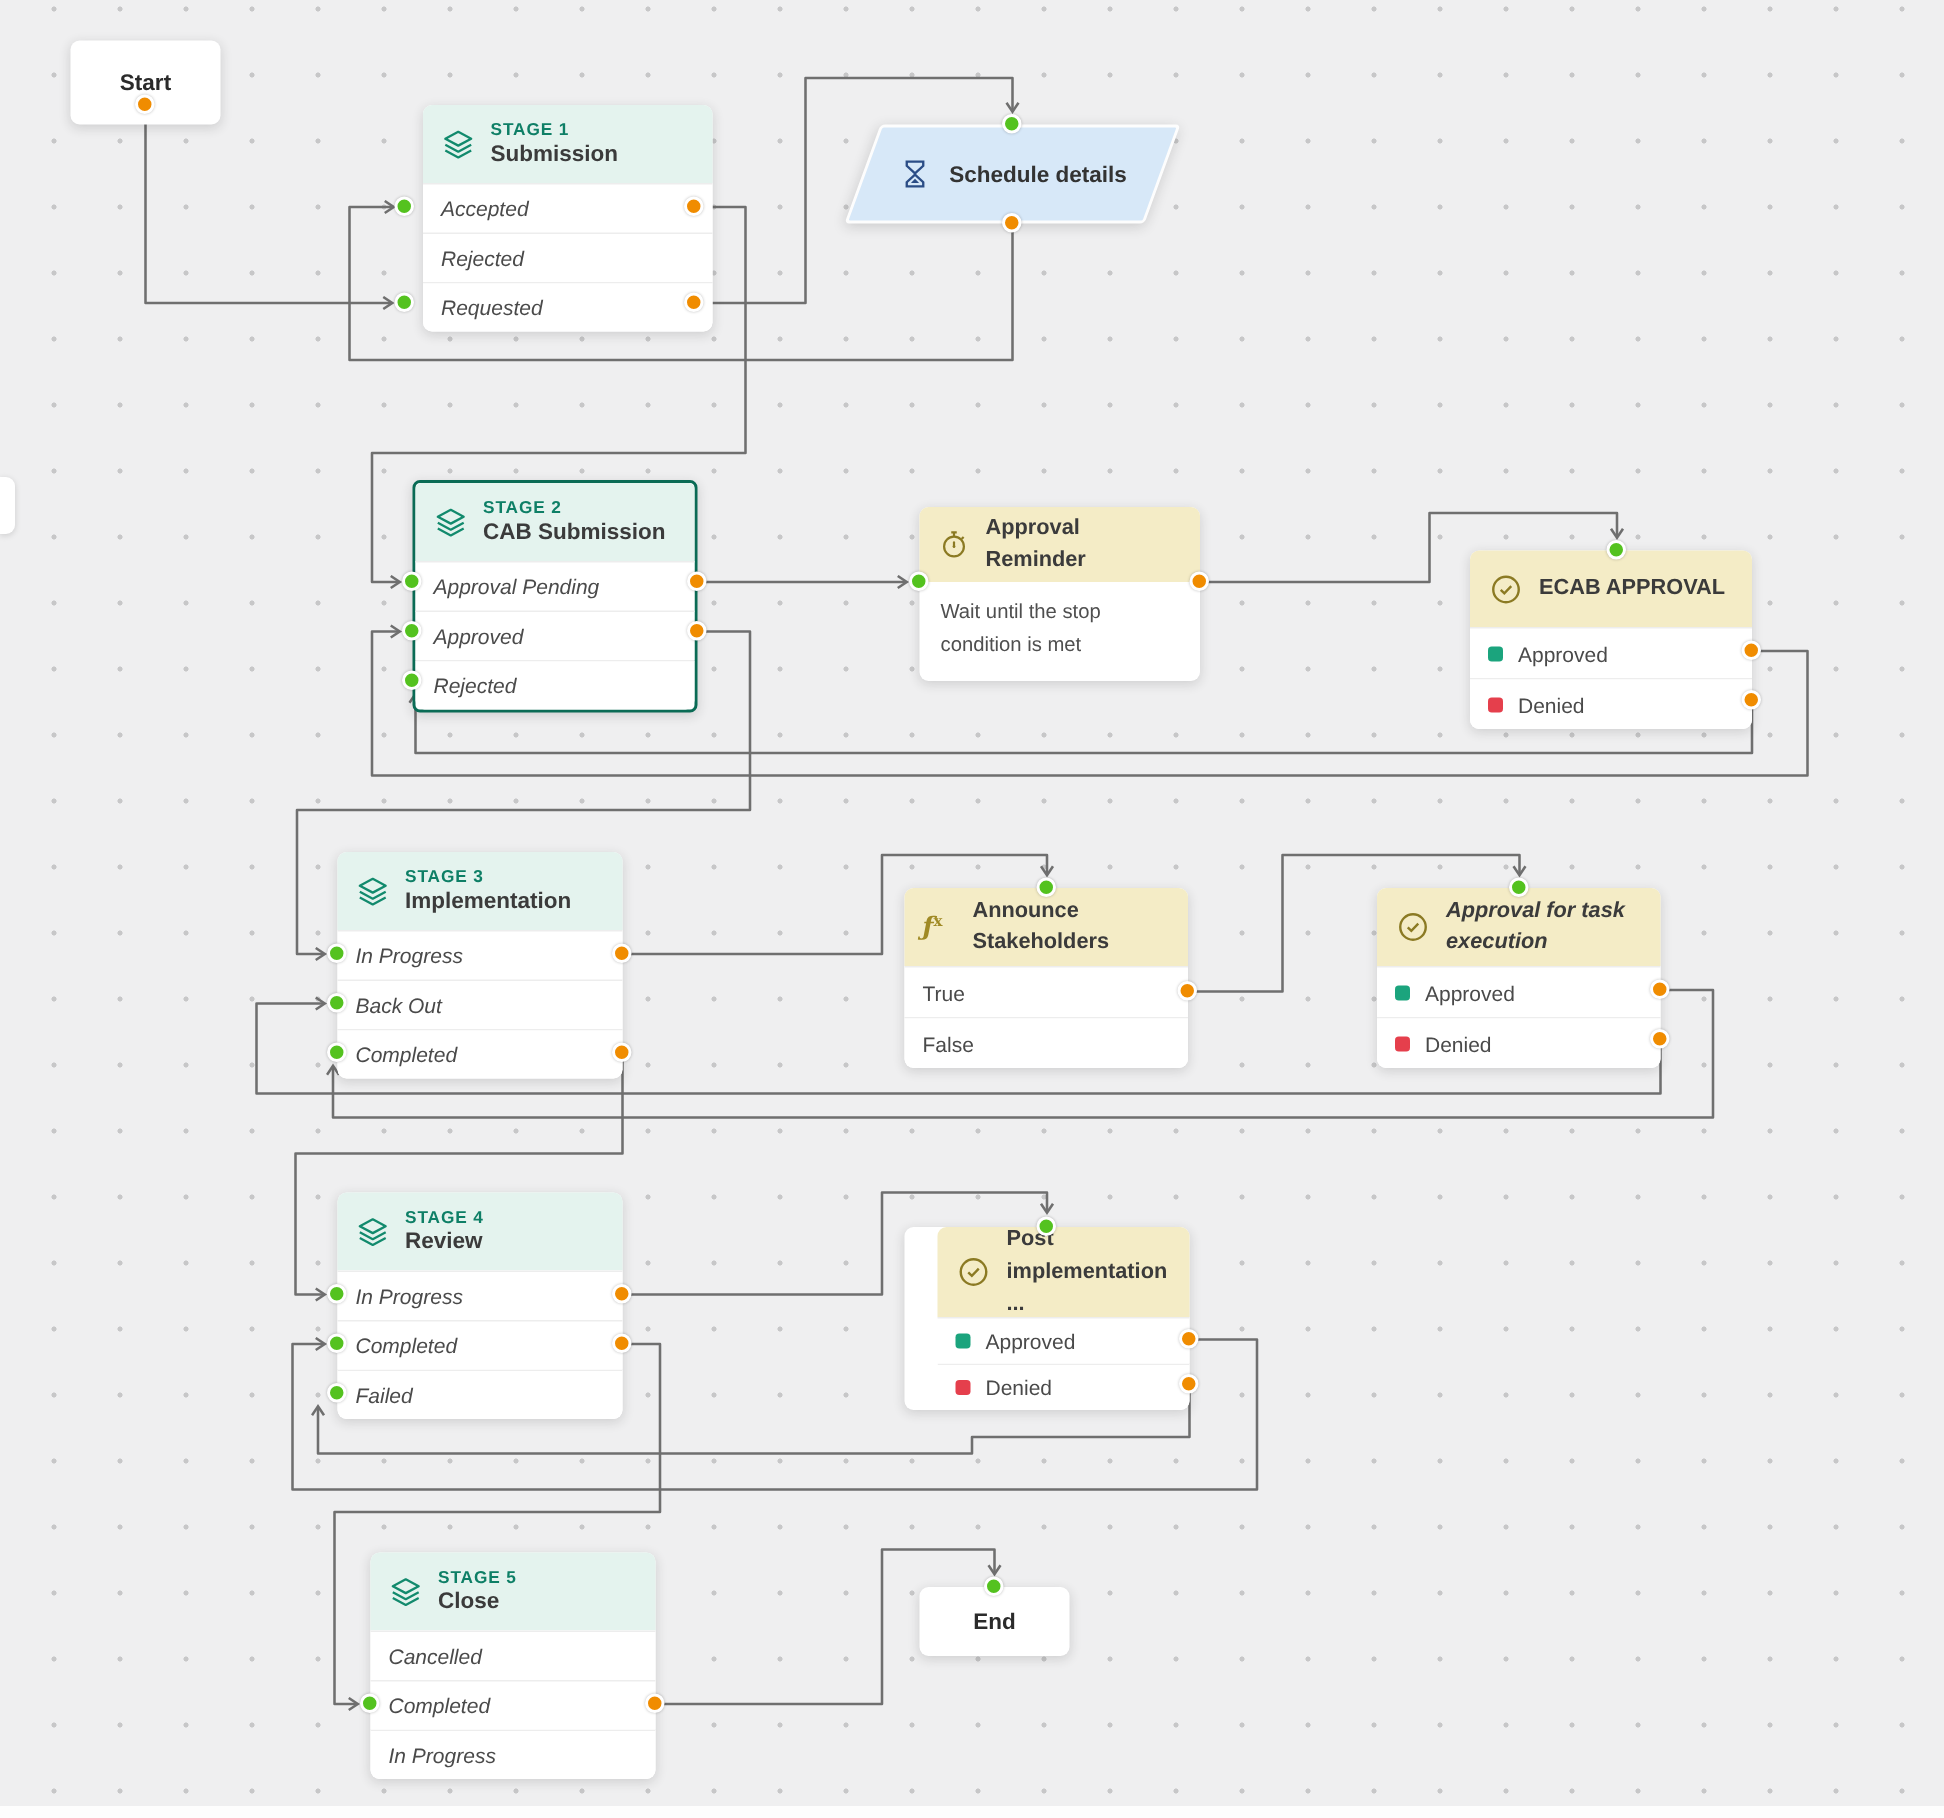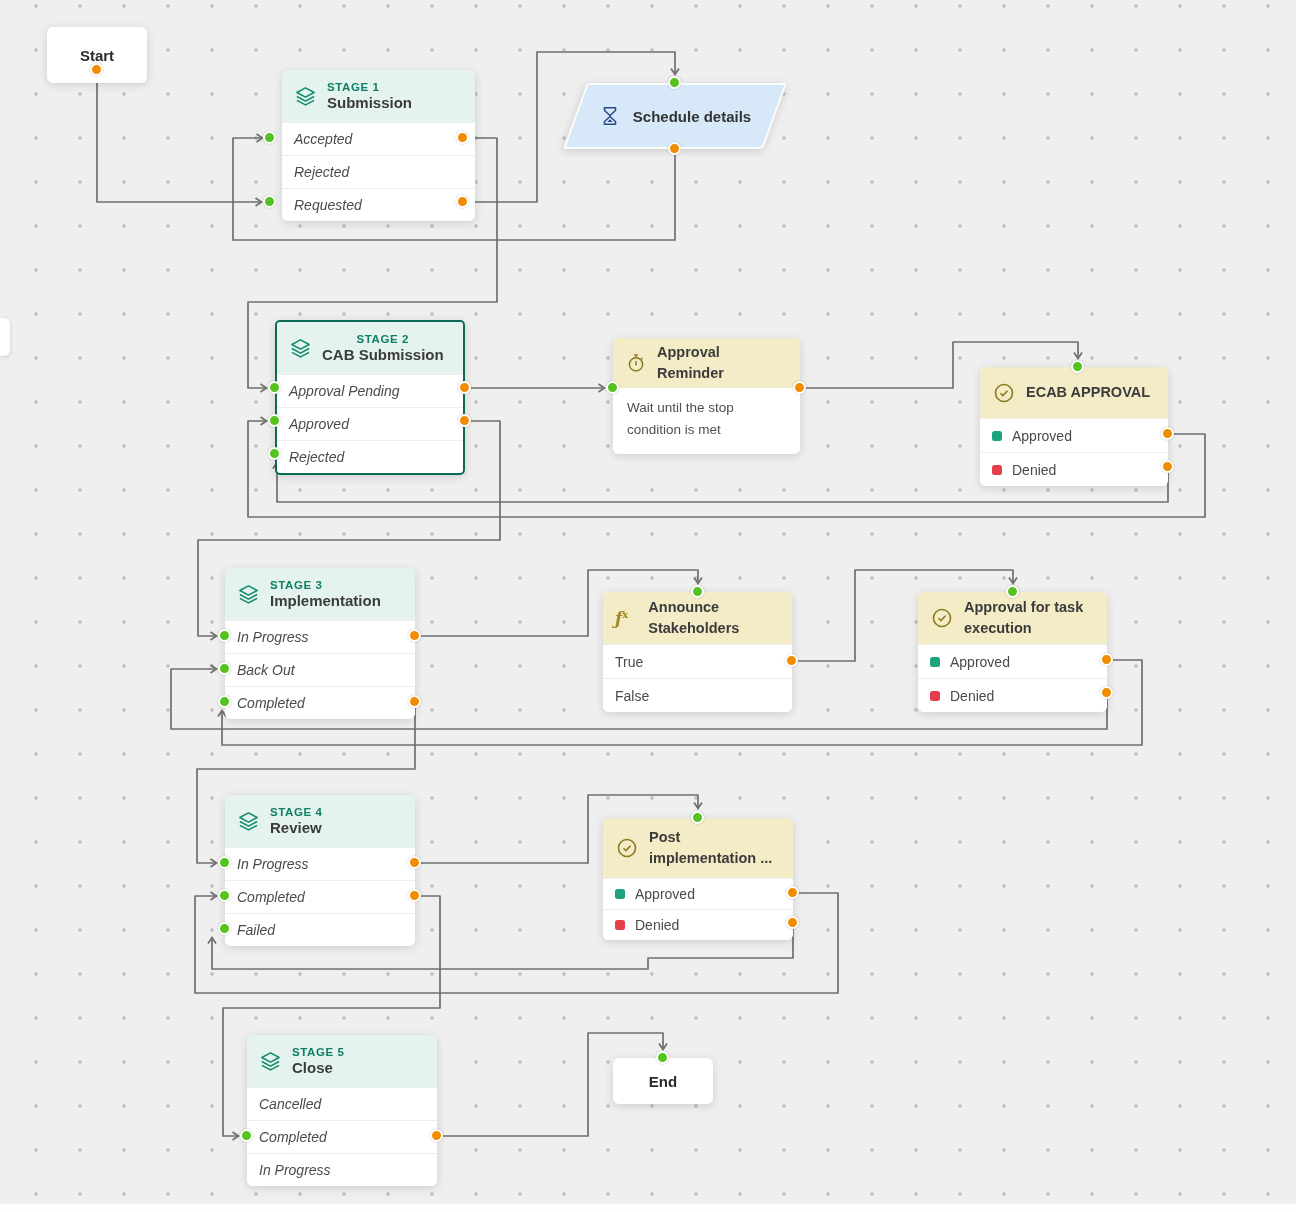--- a/index.html
+++ b/index.html
@@ -8,21 +8,21 @@
     background-color:#efeff0;
     background-image:radial-gradient(#c7c7c8 1.6px, transparent 1.8px);
     background-size:44px 44px;background-position:14px 28px;}
   #edges{position:absolute;left:0;top:0;z-index:1;}
   .node{position:absolute;z-index:2;background:#fff;border-radius:6px;
     box-shadow:0 2px 8px rgba(40,40,40,.16);box-sizing:border-box;}
   .terminal{display:flex;align-items:center;justify-content:center;
     font-size:15px;font-weight:700;color:#2b2b2b;}
   .stage-header{display:flex;align-items:center;gap:10px;padding:0 12px;
     background:#e4f3ee;border-radius:6px 6px 0 0;height:52px;box-sizing:border-box;}
-  .sel .stage-header{border-radius:4px 4px 0 0;text-align:center;}
+  .sel .stage-header{border-radius:4px 4px 0 0;}
   .stage-badge{font-size:11.5px;font-weight:700;color:#0e7f66;letter-spacing:.6px;}
   .stage-name{font-size:15px;font-weight:700;color:#3b3b3b;margin-top:1px;}
   .row{display:flex;align-items:center;height:33px;padding:0 12px;gap:10px;
     border-top:1px solid #ededed;font-size:14px;color:#4a4a4a;background:#fff;}
   .row:last-child{border-radius:0 0 6px 6px;}
   .stage .row{height:32px;font-style:italic;}
   .sel{border:2px solid #0a6b55;border-radius:5px;}
   .task-header{display:flex;align-items:center;gap:10px;padding:6px 12px;
     background:#f4ecc6;border-radius:6px 6px 0 0;box-sizing:border-box;}
   .task-title{font-size:14.5px;font-weight:700;color:#3b3b3b;line-height:1.45;}
@@ -221,21 +221,21 @@
     </div>
     <div class="row">
         <span>True</span>
       </div>
     <div class="row">
         <span>False</span>
       </div>
   </div>
 
   <div class="node" style="left:918px;top:592px;width:189px;">
-    <div class="task-header" style="height:52px;">
+    <div class="task-header" style="height:52px;font-style:italic;">
       <span class="icon">
         <svg width="24" height="24" viewBox="0 0 24 24" fill="none" stroke="#8b7a23" stroke-width="1.6">
           <circle cx="12" cy="12" r="8.5"></circle>
             <path d="M8.5 12.2 l2.4 2.4 l4.6 -4.8"></path>
         </svg>
         </span>
       <div class="task-title" style="width:125px;">Approval for task execution</div>
     </div>
     <div class="row">
         <span class="bullet b-ok"></span>
@@ -265,21 +265,21 @@
         <span>In Progress</span>
       </div>
     <div class="row">
         <span>Completed</span>
       </div>
     <div class="row">
         <span>Failed</span>
       </div>
   </div>
 
-  <div class="node" style="left:603px;top:818px;width:190px;">
+  <div class="node" style="left:603px;top:818px;width:190px;padding-left:22px;">
     <div class="task-header" style="height:60px;">
       <span class="icon">
         <svg width="24" height="24" viewBox="0 0 24 24" fill="none" stroke="#8b7a23" stroke-width="1.6">
           <circle cx="12" cy="12" r="8.5"></circle>
             <path d="M8.5 12.2 l2.4 2.4 l4.6 -4.8"></path>
         </svg>
         </span>
       <div class="task-title" style="width:130px;">Post implementation ...</div>
     </div>
     <div class="row" style="height:30px;">

